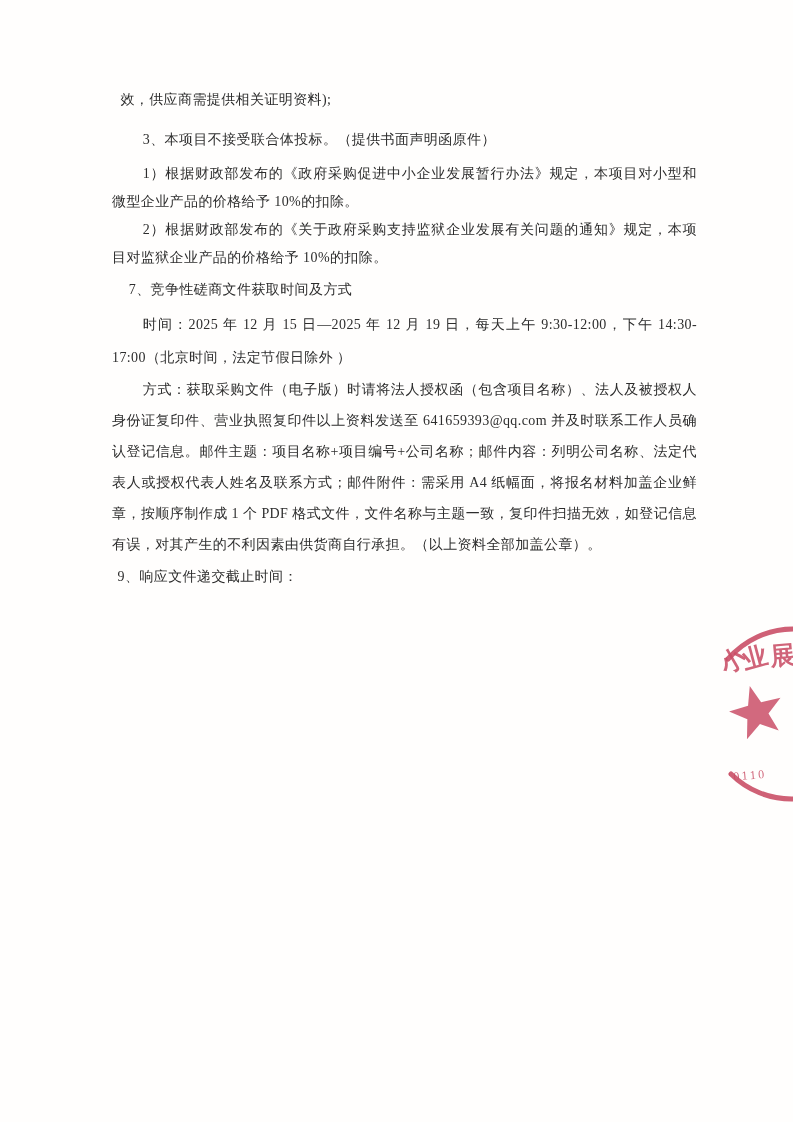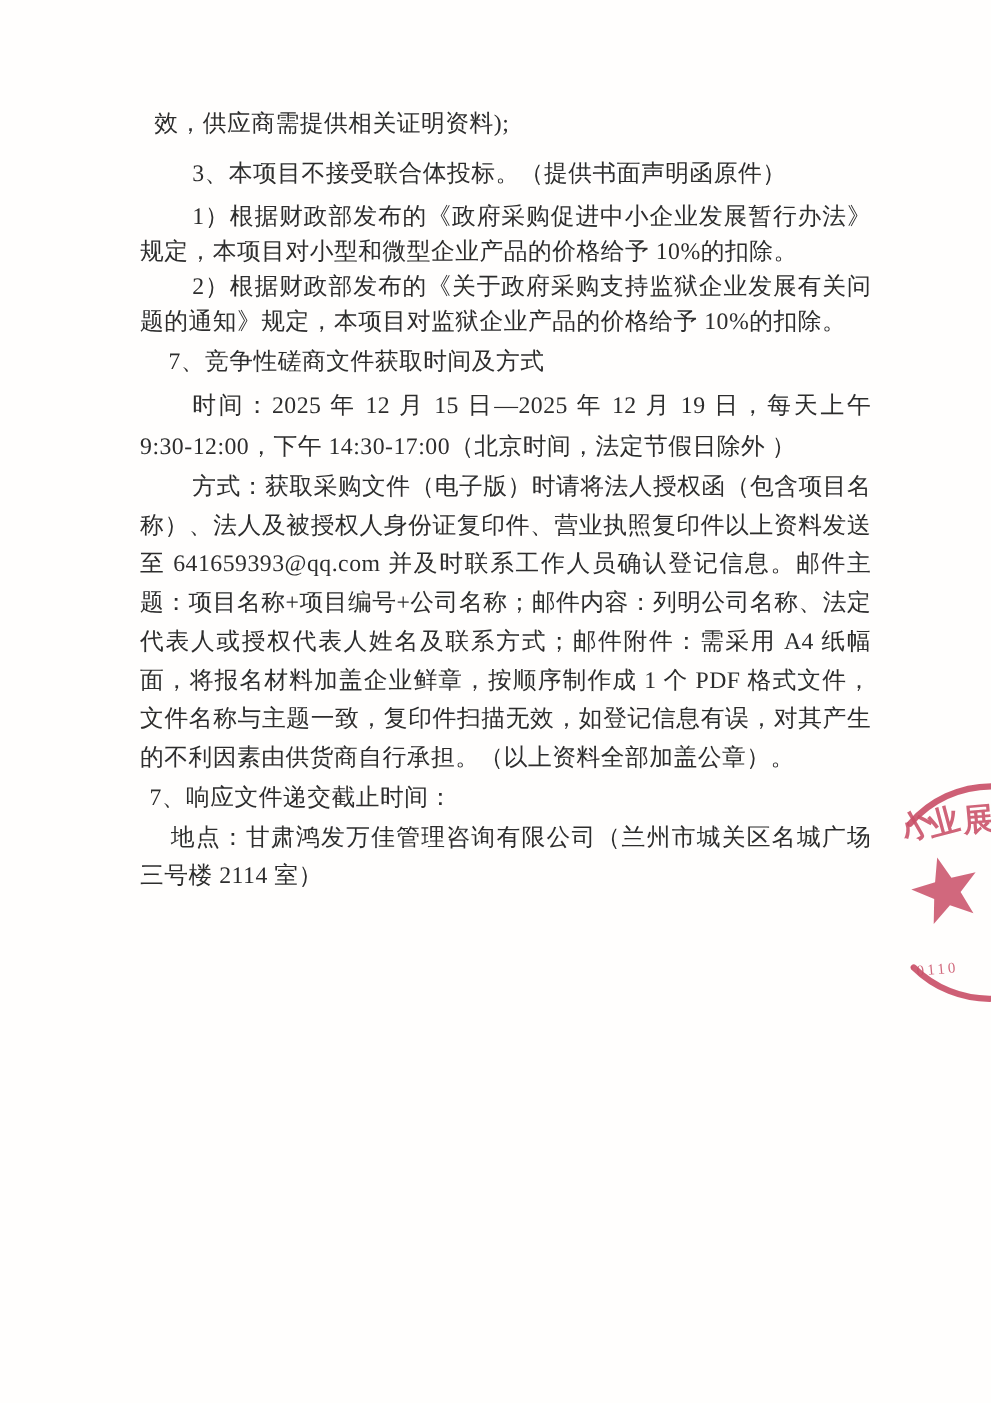--- a/index.html
+++ b/index.html
@@ -27,21 +27,21 @@
     box-sizing: border-box;
     width: 793px;
     padding: 80px 96px 0 112px;
     color: #2d2d2d;
     font-size: 18px;
     letter-spacing: 0.4px;
     text-align: justify;
   }
   .content p, .content h2 {
     margin: 0;
-    font-size: 19px;
+    font-size: 14px;
     font-weight: normal;
     font-family: Liberation Serif, serif;
   }
   .p-intro       { line-height: 40px; text-indent: 0.6em; }
   .p-clause      { line-height: 40px; text-indent: 2.2em; }
   .h-sec         { font-weight: 700;  line-height: 40px; }
   .h6            { text-indent: 1.5em; }
   .h7            { text-indent: 1.2em; line-height: 36px; }
   .h8            { text-indent: 0.4em; line-height: 34px; }
   .h9            { text-indent: 0.5em; line-height: 34px; margin-top: 4px; }
@@ -81,24 +81,23 @@
     <p class="p-policy">2）根据财政部发布的《关于政府采购支持监狱企业发展有关问题的通知》规定，本项目对监狱企业产品的价格给予 10%的扣除。</p>
 
 
     <h2 class="h-sec h7">7、竞争性磋商文件获取时间及方式</h2>
 
     <p class="p-time">时间：2025 年 12 月 15 日—2025 年 12 月 19 日，每天上午 9:30-12:00，下午 14:30-17:00（北京时间，法定节假日除外 ）</p>
 
     <p class="p-method">方式：获取采购文件（电子版）时请将法人授权函（包含项目名称）、法人及被授权人身份证复印件、营业执照复印件以上资料发送至 641659393@qq.com 并及时联系工作人员确认登记信息。邮件主题：项目名称+项目编号+公司名称；邮件内容：列明公司名称、法定代表人或授权代表人姓名及联系方式；邮件附件：需采用 A4 纸幅面，将报名材料加盖企业鲜章，按顺序制作成 1 个 PDF 格式文件，文件名称与主题一致，复印件扫描无效，如登记信息有误，对其产生的不利因素由供货商自行承担。（以上资料全部加盖公章）。</p>
 
 
-    <h2 class="h-sec h8">7、响应文件递交截止时间：</h2>
+    <h2 class="h-sec h8">9、响应文件递交截止时间：</h2>
 
 
-    <p class="p-location">地点：甘肃鸿发万佳管理咨询有限公司（兰州市城关区名城广场三号楼 2114 室）</p>
 
   </div>
 
   <svg class="stamp-svg" viewBox="693 612 100 200" xmlns="http://www.w3.org/2000/svg">
     <g stroke="#c5405a" fill="none" stroke-linecap="round" opacity="0.9">
       <path d="M 728 659 A 86 86 0 0 1 793 629" stroke-width="5"></path>
       <path d="M 731 774 A 86 86 0 0 0 793 799" stroke-width="5"></path>
     </g>
     <g fill="#c5405a" opacity="0.88" font-weight="bold" font-size="25">
       <text x="726" y="674" transform="rotate(-30 726 674)">小</text>

